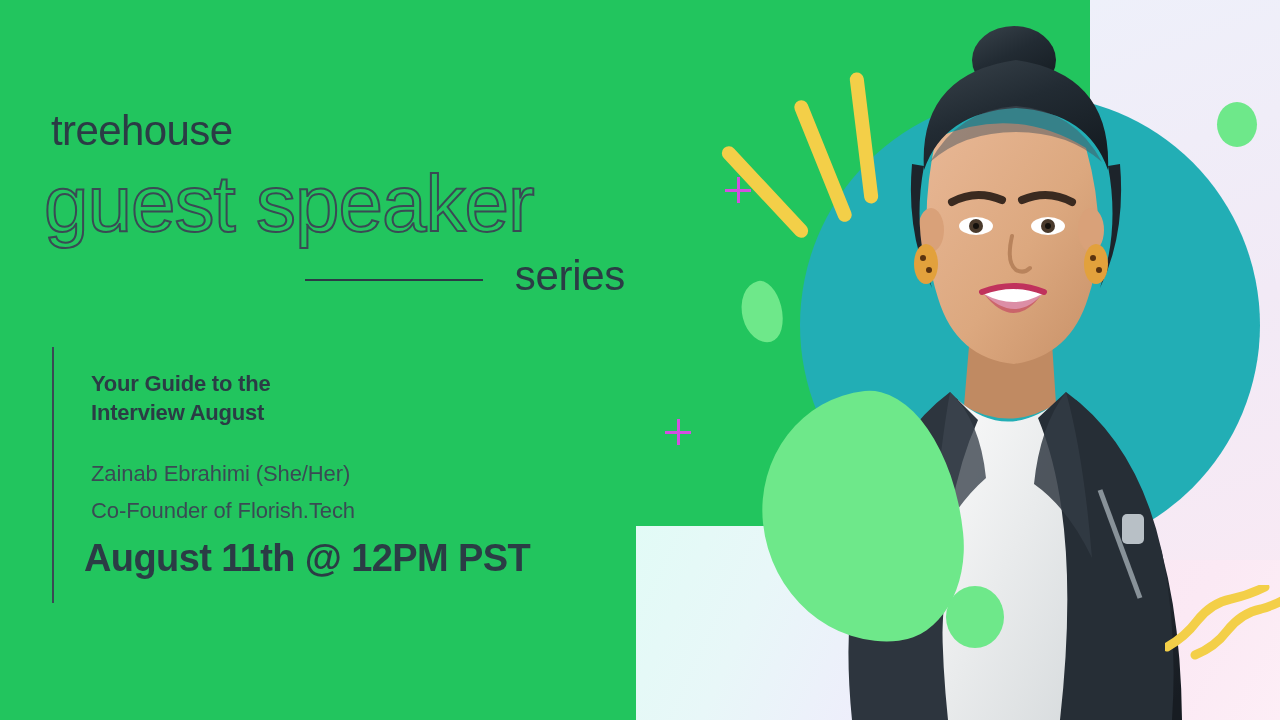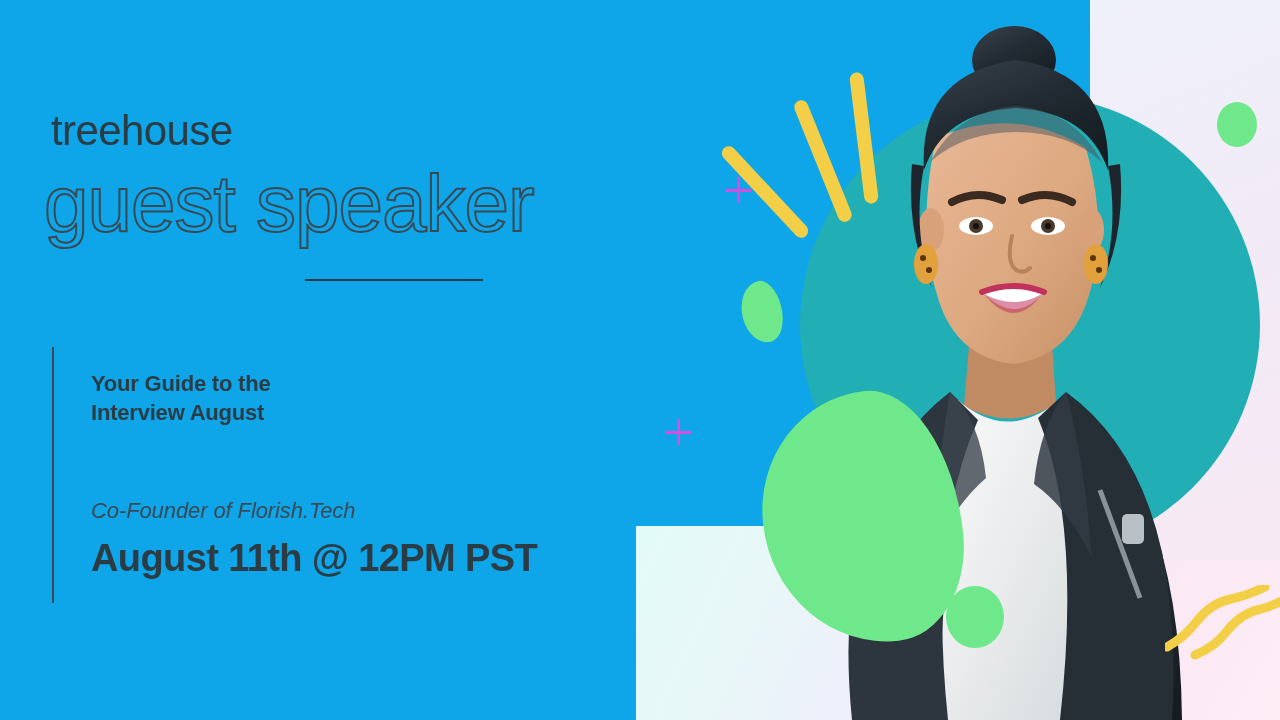--- a/index.html
+++ b/index.html
@@ -1,20 +1,20 @@
 <!DOCTYPE html>
 <html><head>
 <meta charset="utf-8">
 <title>Treehouse Guest Speaker Series</title>
 <style>
   * { margin:0; padding:0; box-sizing:border-box; }
   html,body { width:1280px; height:720px; overflow:hidden; background:#ffffff; }
   body { font-family:"Liberation Sans","DejaVu Sans",sans-serif; }
 
-  #stage { position:relative; width:1280px; height:720px; background:#0ea5e9; overflow:hidden; }
+  #stage { position:relative; width:1280px; height:720px; background:#22c55e; overflow:hidden; }
 
   
   .panel { position:absolute; }
   #panel-right {
     left:1090px; top:0; width:190px; height:720px;
     background:linear-gradient(160deg,#eef0fa 0%,#f2eaf6 45%,#fbe9f3 100%);
   }
   #panel-bottom-left {
     left:636px; top:526px; width:350px; height:194px;
     background:linear-gradient(115deg,#e2fbf6 0%,#e8f7f8 35%,#eeeefb 70%,#f7e9f5 100%);
@@ -97,24 +97,24 @@
     position:absolute; left:91px; top:370px; width:470px;
     font-size:22px; font-weight:600; line-height:1.3; color:#2b3c45;
     letter-spacing:-0.2px;
   }
   #speaker-name {
     position:absolute; left:91px; top:461px;
     font-size:22px; font-weight:400; color:#3a4a54; letter-spacing:-0.1px;
   }
   #speaker-role {
     position:absolute; left:91px; top:498px;
-    font-size:22px; font-weight:400; color:#3a4a54; letter-spacing:-0.1px;font-style:italic;
+    font-size:22px; font-weight:400; color:#3a4a54; letter-spacing:-0.1px;
   }
   #event-datetime {
-    position:absolute; left:91px; top:537px;
+    position:absolute; left:84px; top:537px;
     font-size:38px; font-weight:700; color:#2b3c45; letter-spacing:-0.6px;
   }
 </style>
 </head>
 <body>
 
 <div id="stage">
 
   <div class="panel" id="panel-right"></div>
   <div class="panel" id="panel-bottom-left"></div>
@@ -225,23 +225,25 @@
   <div class="cross" id="cross-2"></div>
 
   <div id="left-col">
 
     <div id="brand-logo">treehouse</div>
 
     <div id="headline-outline">guest speaker</div>
 
     <div id="series-row">
       <div id="series-rule"></div>
+      <div id="series-word">series</div>
     </div>
 
     <div id="accent-bar"></div>
 
     <div id="talk-title"><span>Your Guide to the</span><br><span>Interview August</span></div>
 
+    <div id="speaker-name">Zainab Ebrahimi (She/Her)</div>
     <div id="speaker-role">Co-Founder of Florish.Tech</div>
     <div id="event-datetime">August 11th @ 12PM PST</div>
 
   </div>
 </div>
 
 </body></html>

